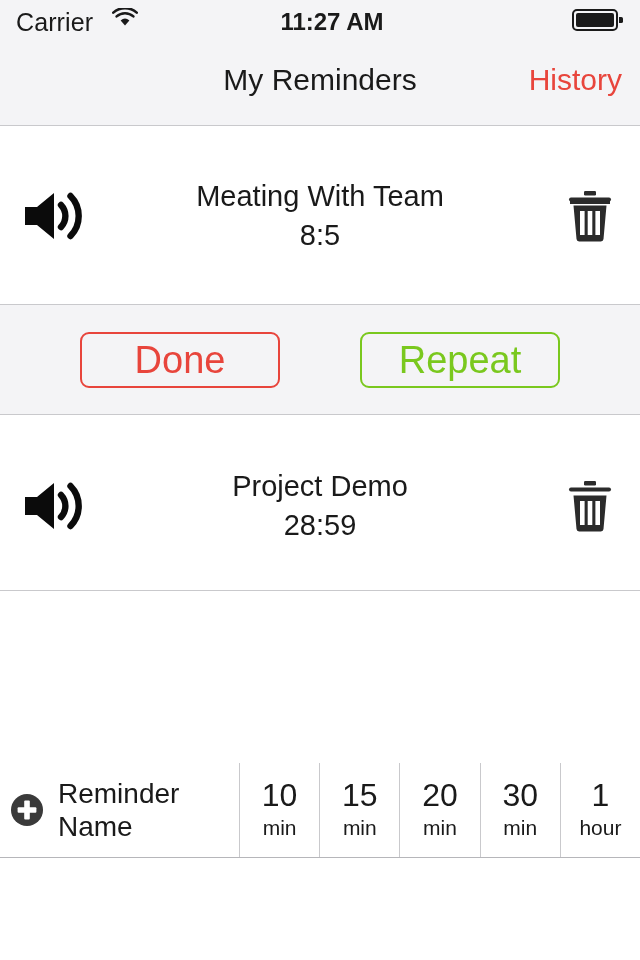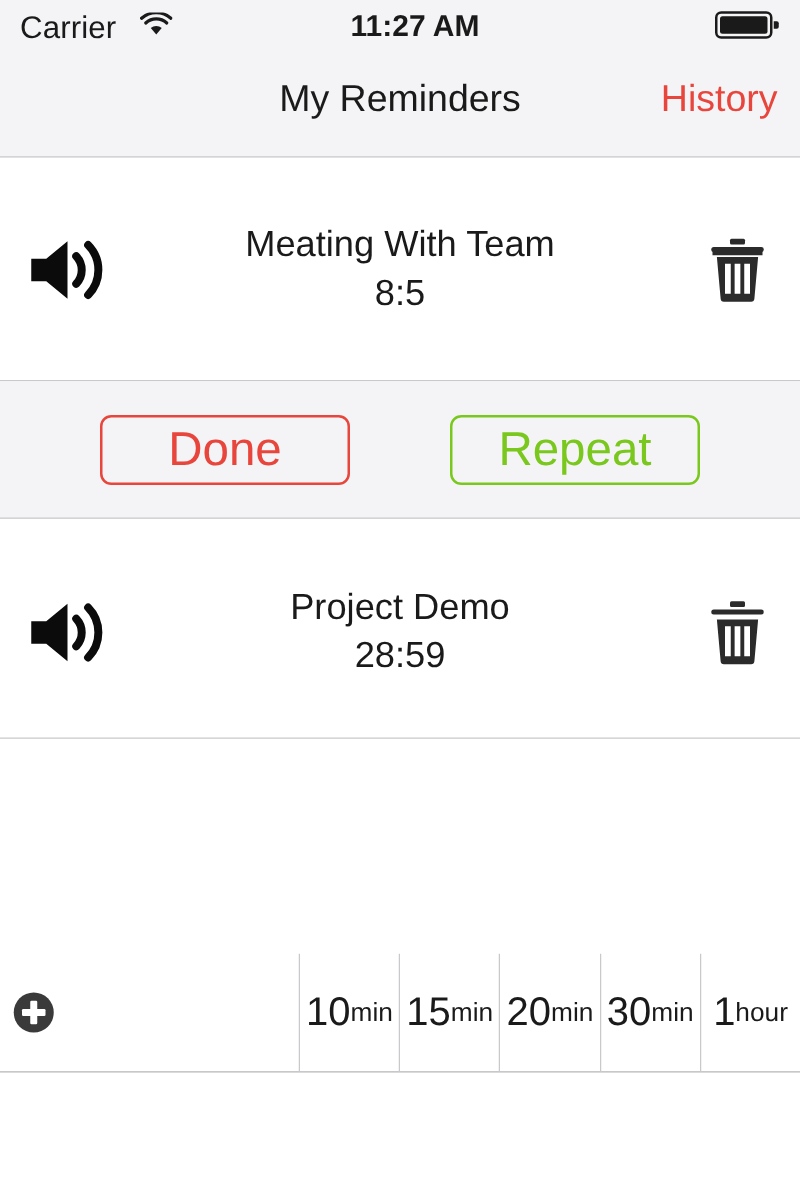--- a/index.html
+++ b/index.html
@@ -26,21 +26,21 @@
     width: 640px;
     height: 44px;
     background: #f4f4f6;
     display: flex;
     align-items: center;
     box-sizing: border-box;
     padding: 0 16px;
   }
   .sb-left {
     display: flex;
-    align-items: center;
+    align-items: flex-start;
     gap: 19px;
     flex: 0 0 auto;
   }
   .sb-carrier {
     font-size: 25px;
     color: #1a1a1a;
     letter-spacing: 0.1px;
   }
   .sb-center {
     position: absolute;
@@ -246,21 +246,21 @@
     font-size: 28px;
     color: #1a1a1a;
     line-height: 1.18;
     max-width: 160px;
   }
   .tb-preset {
     flex: 1 1 0;
     border-right: 1px solid #c9c9cc;
     box-sizing: border-box;
     display: flex;
-    flex-direction: row;
+    flex-direction: column;
     align-items: center;
     justify-content: center;
     cursor: pointer;
   }
   .tb-preset:last-child {
     border-right: none;
   }
   .tb-val {
     font-size: 32px;
     color: #1a1a1a;
@@ -363,20 +363,21 @@
 
   <div class="toolbar" style="top:763px; height:95px;">
     <div class="tb-add">
       <span class="tb-plus">
         <svg width="34" height="34" viewBox="0 0 34 34" aria-hidden="true">
           <circle cx="17" cy="17" r="16" fill="#3a3a3a"></circle>
           <rect x="14.2" y="7.6" width="5.6" height="18.8" rx="1" fill="#ffffff"></rect>
           <rect x="7.6" y="14.2" width="18.8" height="5.6" rx="1" fill="#ffffff"></rect>
         </svg>
       </span>
+      <span class="tb-label">Reminder Name</span>
     </div>
 
     <div class="tb-preset">
       <span class="tb-val">10</span>
       <span class="tb-unit">min</span>
     </div>
     <div class="tb-preset">
       <span class="tb-val">15</span>
       <span class="tb-unit">min</span>
     </div>

